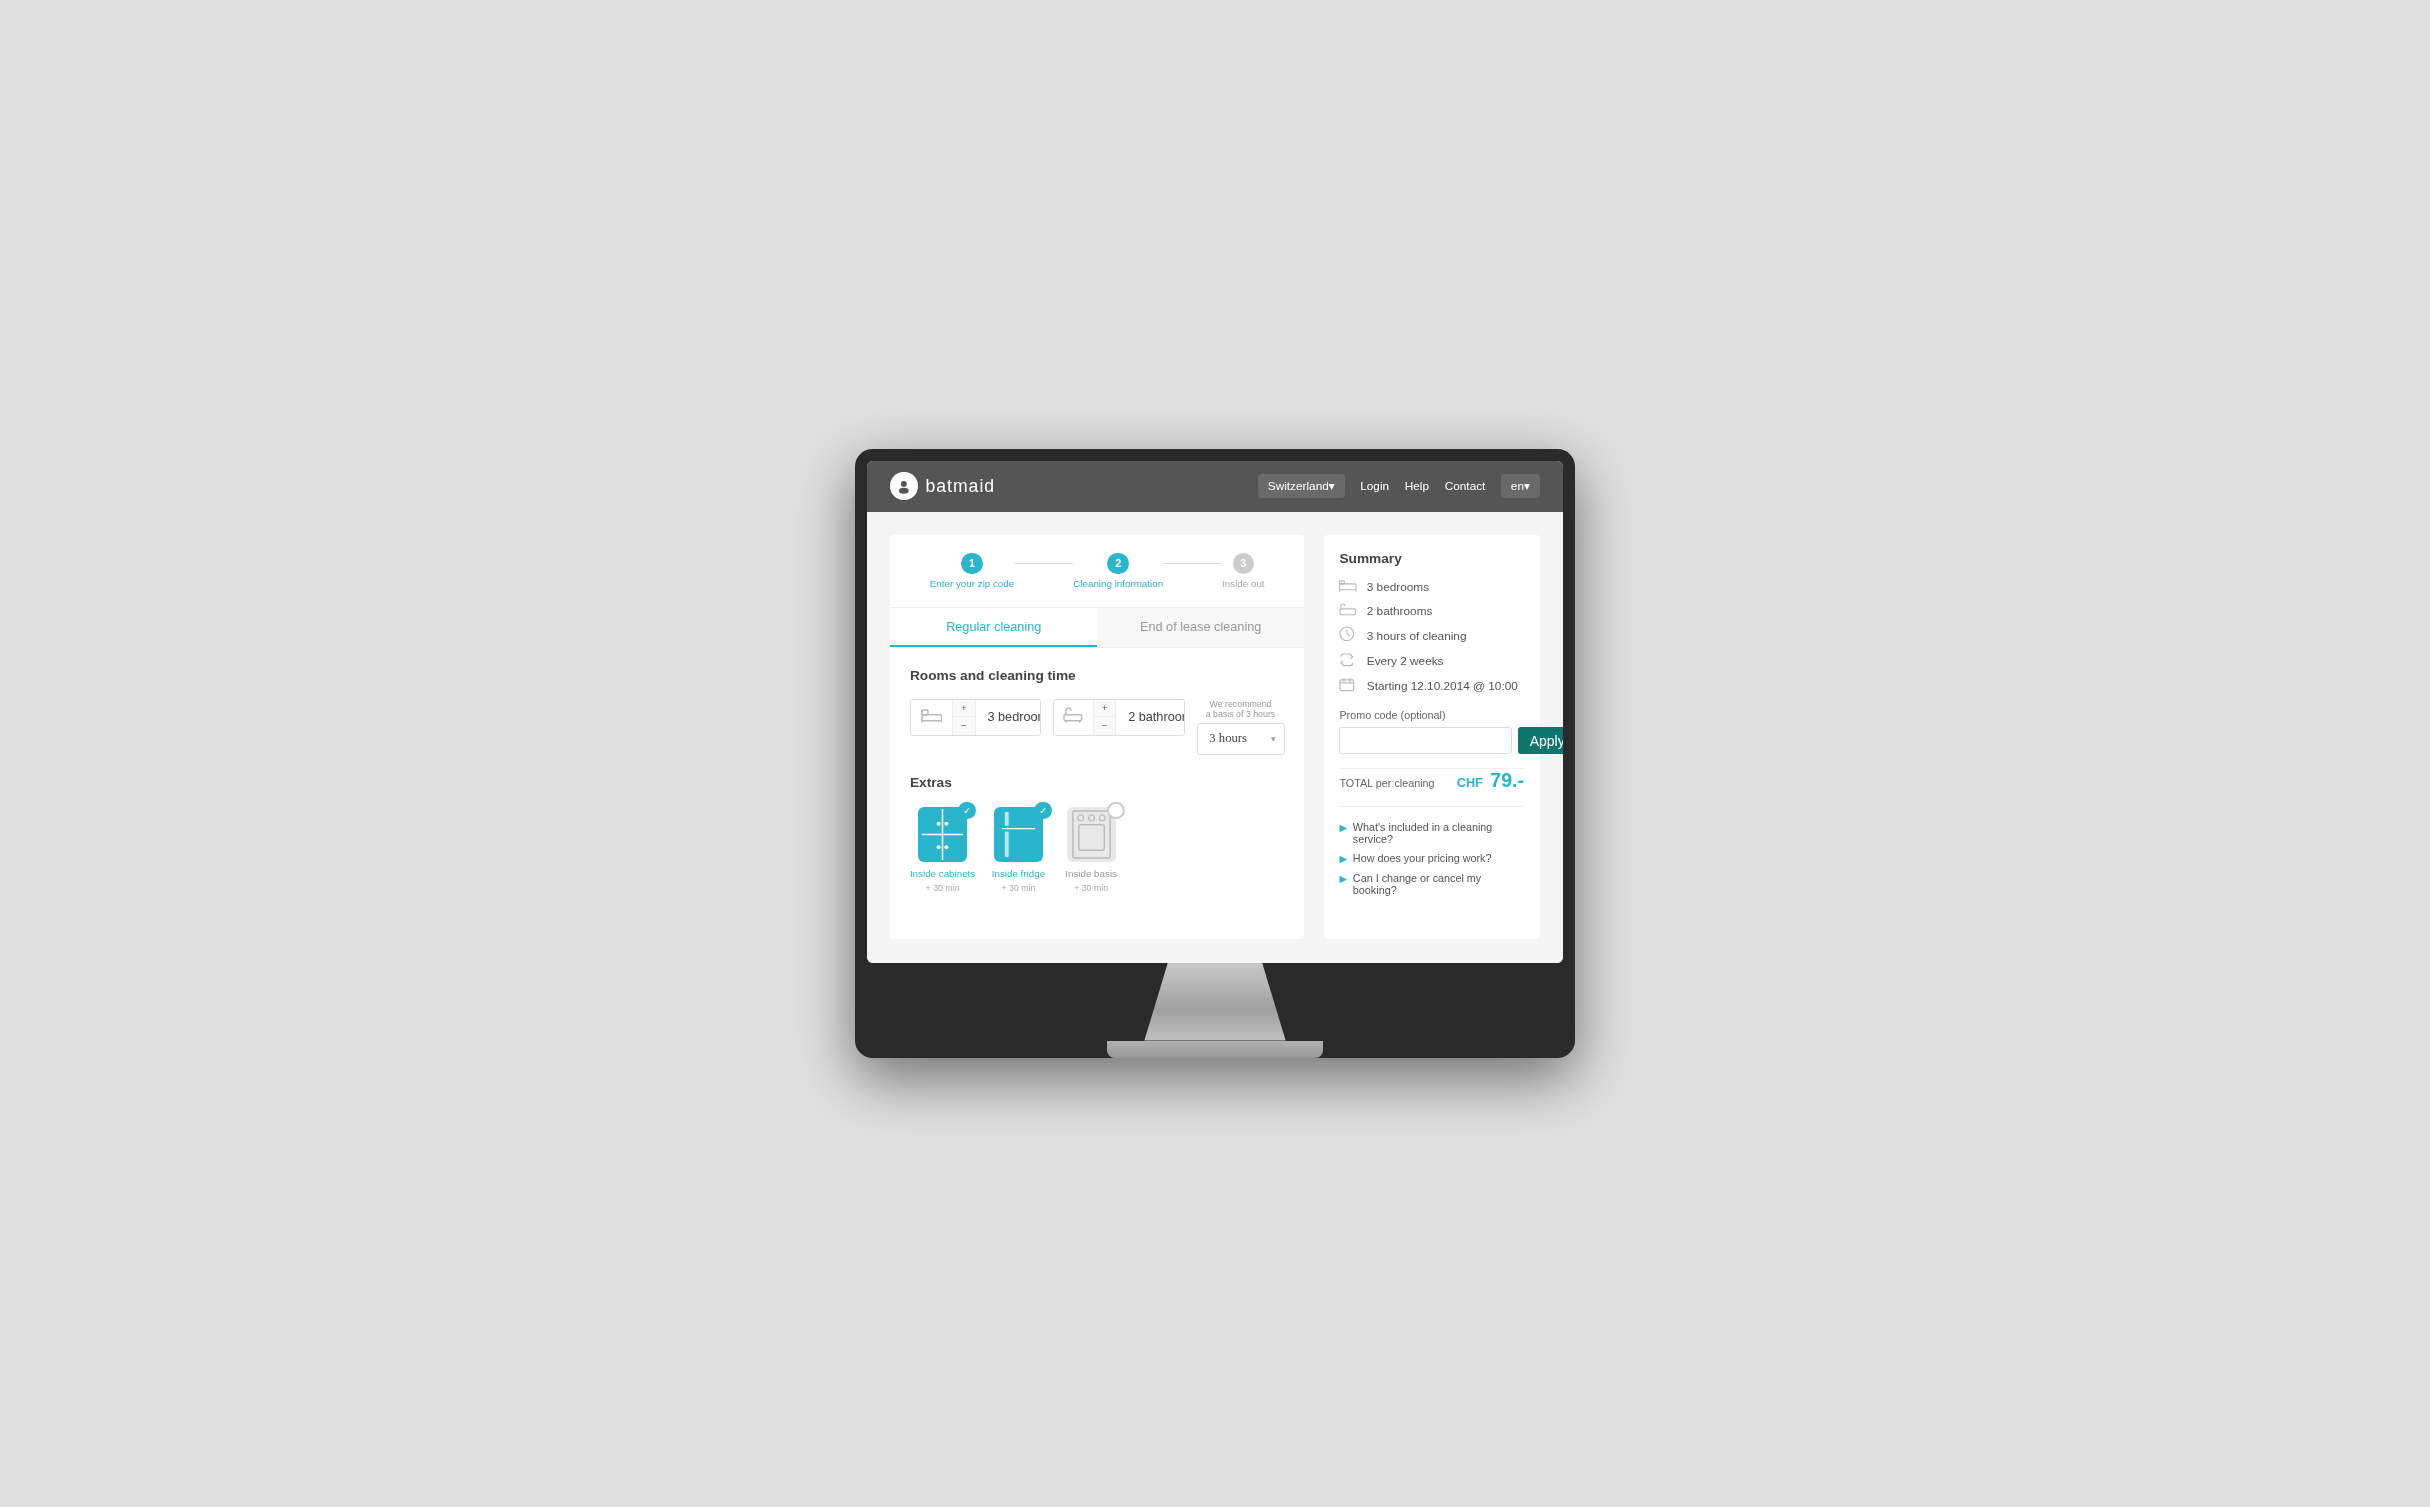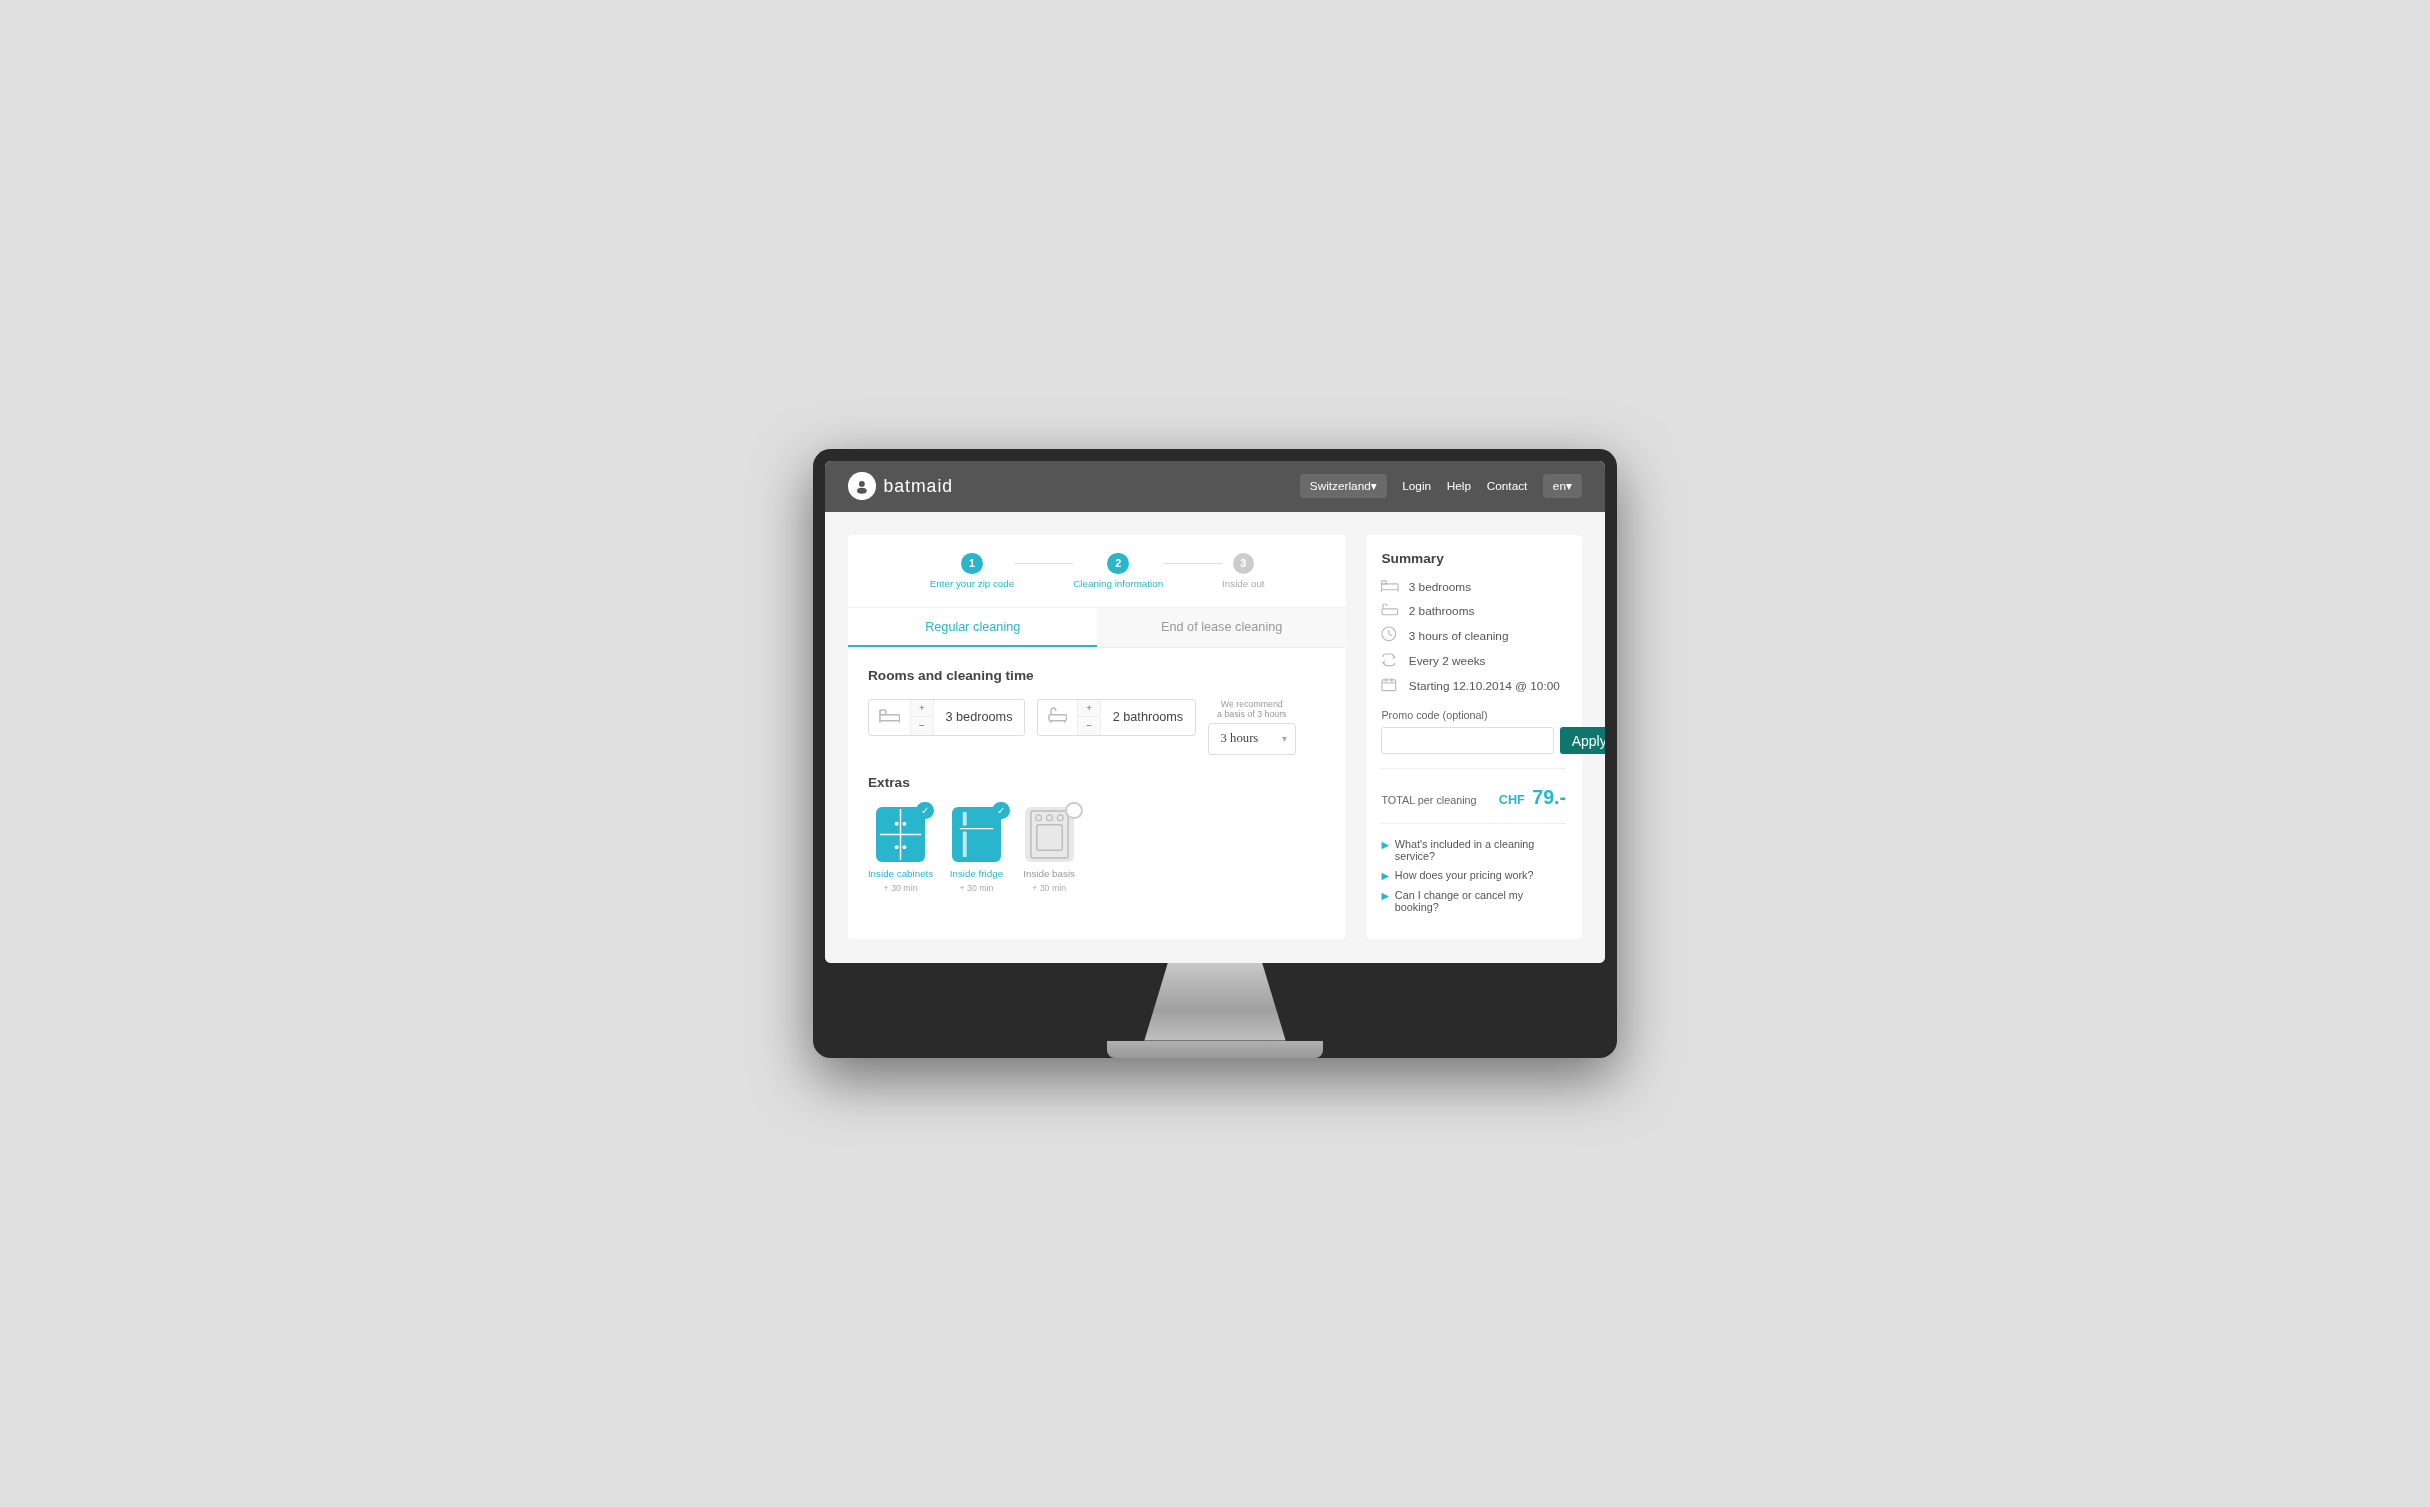--- a/index.html
+++ b/index.html
@@ -7,21 +7,21 @@
       background: #e0e0e0;
       display: flex;
       align-items: center;
       justify-content: center;
       min-height: 100vh;
       font-family: 'Helvetica Neue', Arial, sans-serif;
     }
 
     
     .monitor-shell {
-      width: 804px;
+      width: 720px;
       background: #2a2a2a;
       border-radius: 17.6px;
       padding: 11.8px 11.8px 0 11.8px;
       box-shadow: 0 19.6px 59px rgba(0,0,0,0.5);
       position: relative;
     }
     .monitor-screen {
       background: #f0f0f0;
       border-radius: 5.9px;
       overflow: hidden;
@@ -384,21 +384,21 @@
       border-radius: 2.9px;
       padding: 5.9px 11.8px;
       font-size: 14px;
       cursor: pointer;
     }
     .total-row {
       display: flex;
       align-items: baseline;
       justify-content: space-between;
       margin-top: 13.7px;
-      padding-top: 17px;
+      padding-top: 0;
       border-top: 1px solid #eee;
     }
     .total-label {
       font-size: 10.8px;
       color: #666;
     }
     .total-price {
       font-size: 19.6px;
       font-weight: 700;
       color: #29b6cc;

